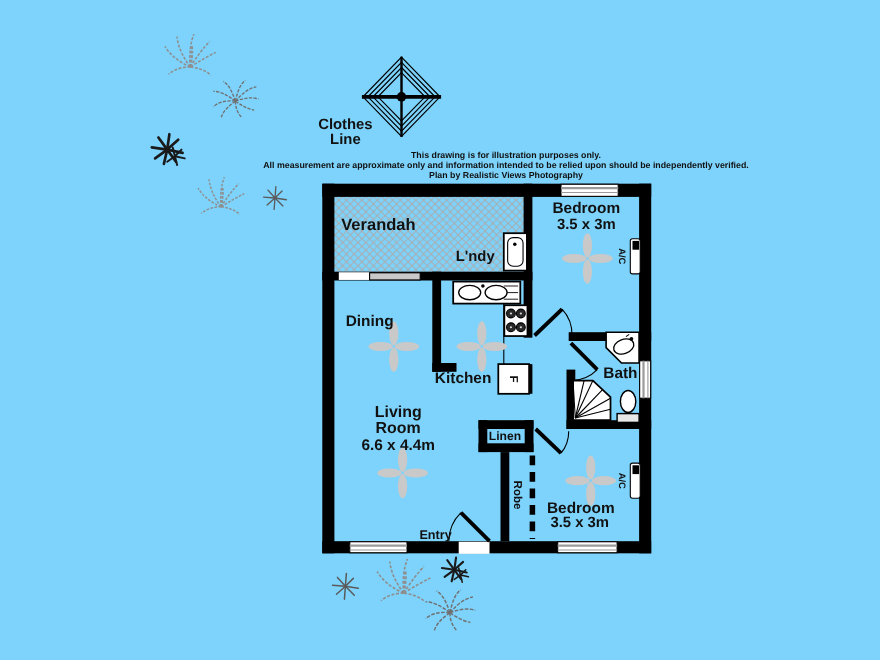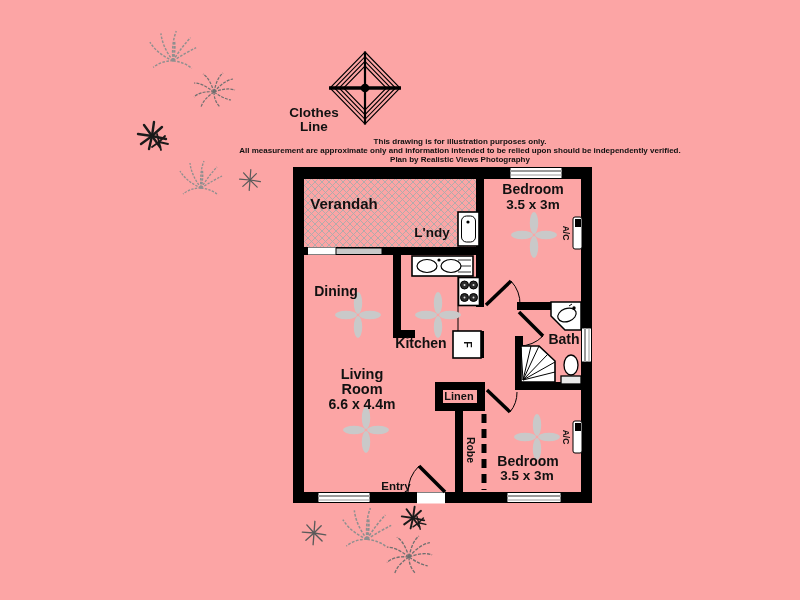--- a/index.html
+++ b/index.html
@@ -1,17 +1,17 @@
 <!DOCTYPE html>
 <html><head>
 <meta charset="utf-8">
 <style>
   html,body{margin:0;padding:0;background:#fff;}
   .stage{
-    position:relative;width:800px;height:600px;background:#fca5a5;overflow:hidden;
+    position:relative;width:800px;height:600px;background:#7dd3fc;overflow:hidden;
     font-family:"Liberation Sans",sans-serif;
   }
   .stage svg{position:absolute;left:0;top:0;}
   text{
     font-family:"Liberation Sans",sans-serif;
     font-weight:bold;fill:#111;
   }
 </style>
 </head>
 <body>

